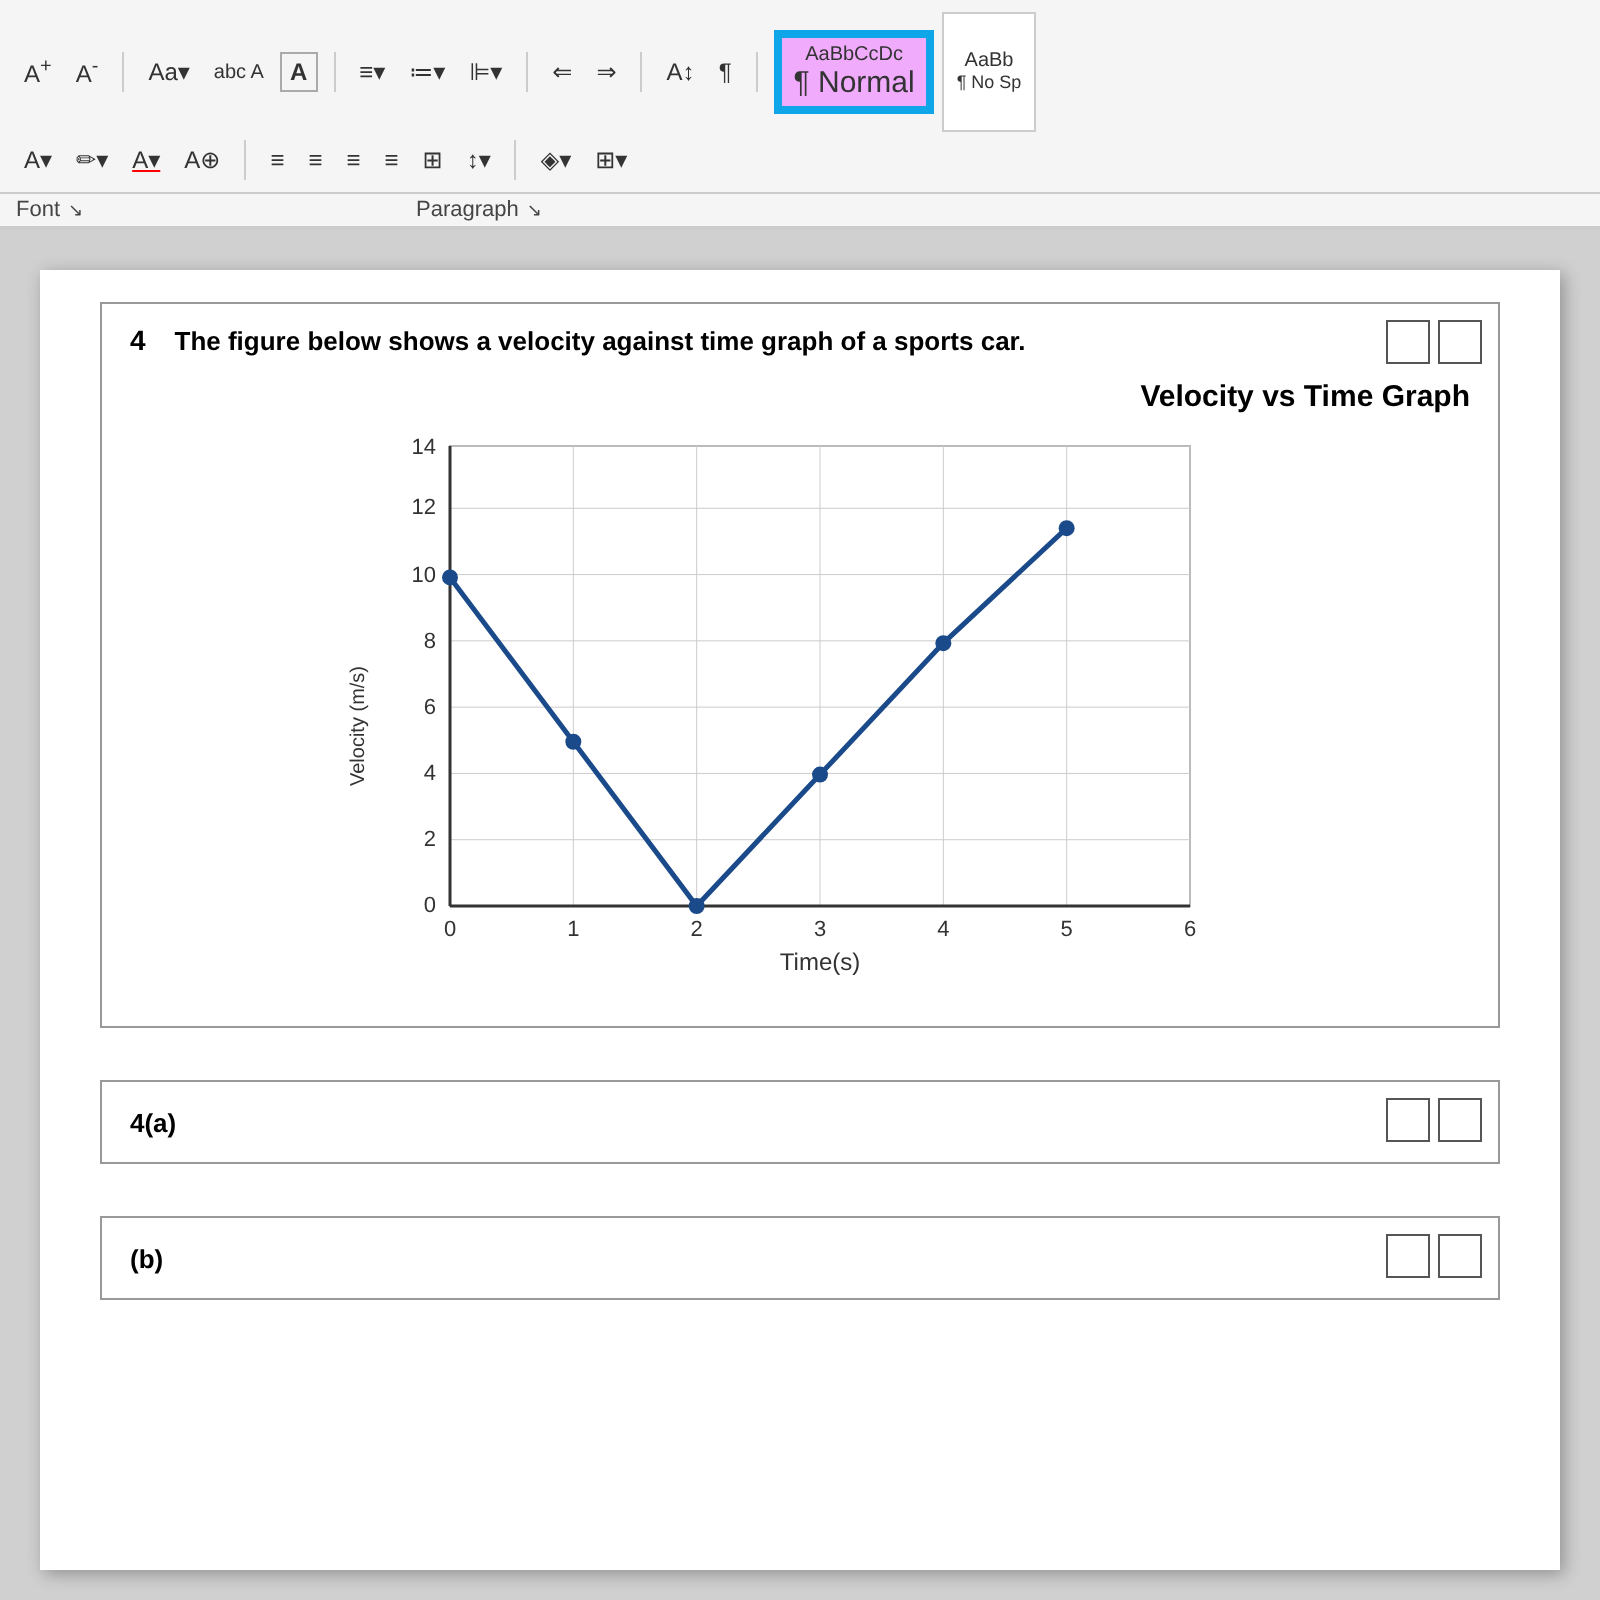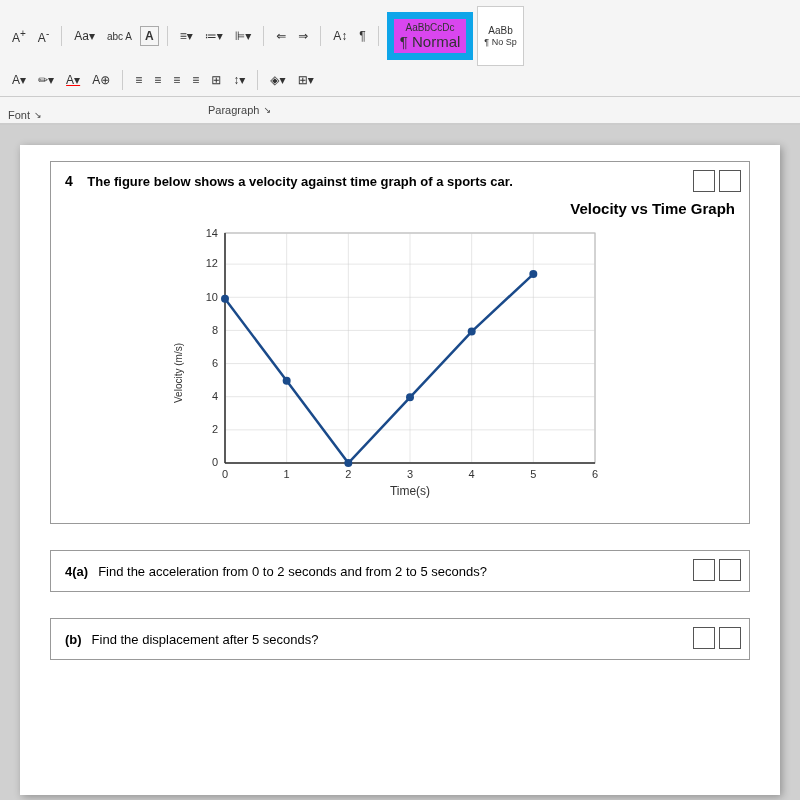--- a/index.html
+++ b/index.html
@@ -150,21 +150,21 @@
     <button class="tb-btn">≡▾</button>
     <button class="tb-btn">≔▾</button>
     <button class="tb-btn">⊫▾</button>
     <span class="tb-separator"></span>
     <button class="tb-btn">⇐</button>
     <button class="tb-btn">⇒</button>
     <span class="tb-separator"></span>
     <button class="tb-btn">A↕</button>
     <button class="tb-btn">¶</button>
     <span class="tb-separator"></span>
-    <button class="tb-btn" style="font-size:10px; border:7px solid #0ea5e9; background:#d946ef; padding:3px 6px;">AaBbCcDc<br><span style="font-size:15px;">¶ Normal</span></button>
+    <button class="tb-btn" style="font-size:10px; border:4px solid #0ea5e9; background:#f0abfc; padding:3px 6px;">AaBbCcDc<br><span style="font-size:15px;">¶ Normal</span></button>
     <button class="tb-btn" style="font-size:10px; border:1px solid #ccc; background:white; padding:18px 6px;">AaBb<br><span style="font-size:9px;margin-top:31px;">¶ No Sp</span></button>
   </div>
   <div class="toolbar-row2">
     <button class="tb-btn">A▾</button>
     <button class="tb-btn">✏▾</button>
     <button class="tb-btn" style="text-decoration: underline; text-decoration-color: red;">A▾</button>
     <button class="tb-btn">A⊕</button>
     <span class="tb-separator"></span>
     <button class="tb-btn">≡</button>
     <button class="tb-btn">≡</button>
@@ -172,21 +172,21 @@
     <button class="tb-btn">≡</button>
     <button class="tb-btn">⊞</button>
     <button class="tb-btn">↕▾</button>
     <span class="tb-separator"></span>
     <button class="tb-btn">◈▾</button>
     <button class="tb-btn">⊞▾</button>
   </div>
 </div>
 
 <div class="ribbon-labels">
-  <div style="width:200px; font-size:11px; color:#444; display:flex; align-items:center; gap:4px;margin-top:10px;">
+  <div style="width:200px; font-size:11px; color:#444; display:flex; align-items:center; gap:4px;">
     <span>Font</span>
     <span style="font-size:9px; cursor:pointer;">↘</span>
   </div>
   <div style="flex:1; font-size:11px; color:#444; display:flex; align-items:center; gap:4px;">
     <span>Paragraph</span>
     <span style="font-size:9px; cursor:pointer;">↘</span>
   </div>
 </div>
 
 <div class="page-area">
@@ -257,30 +257,28 @@
           <circle cx="178.33" cy="240" r="4" fill="#1a4a8a"></circle>
           <circle cx="240" cy="174.29" r="4" fill="#1a4a8a"></circle>
           <circle cx="301.67" cy="108.57" r="4" fill="#1a4a8a"></circle>
           <circle cx="363.33" cy="51.07" r="4" fill="#1a4a8a"></circle>
         </svg>
       </div>
     </div>
 
     <div class="sub-question-block">
       <span class="sub-q-label">4(a)</span>
-      <span class="sub-q-text">Find the acceleration from 0 to 2 seconds and from 2 to 5 seconds?</span>
       <div class="answer-boxes">
         <div class="answer-box"></div>
         <div class="answer-box"></div>
       </div>
     </div>
 
     <div class="sub-question-block">
       <span class="sub-q-label">(b)</span>
-      <span class="sub-q-text">Find the displacement after 5 seconds?</span>
       <div class="answer-boxes">
         <div class="answer-box"></div>
         <div class="answer-box"></div>
       </div>
     </div>
 
   </div>
 </div>
 
 </body></html>

